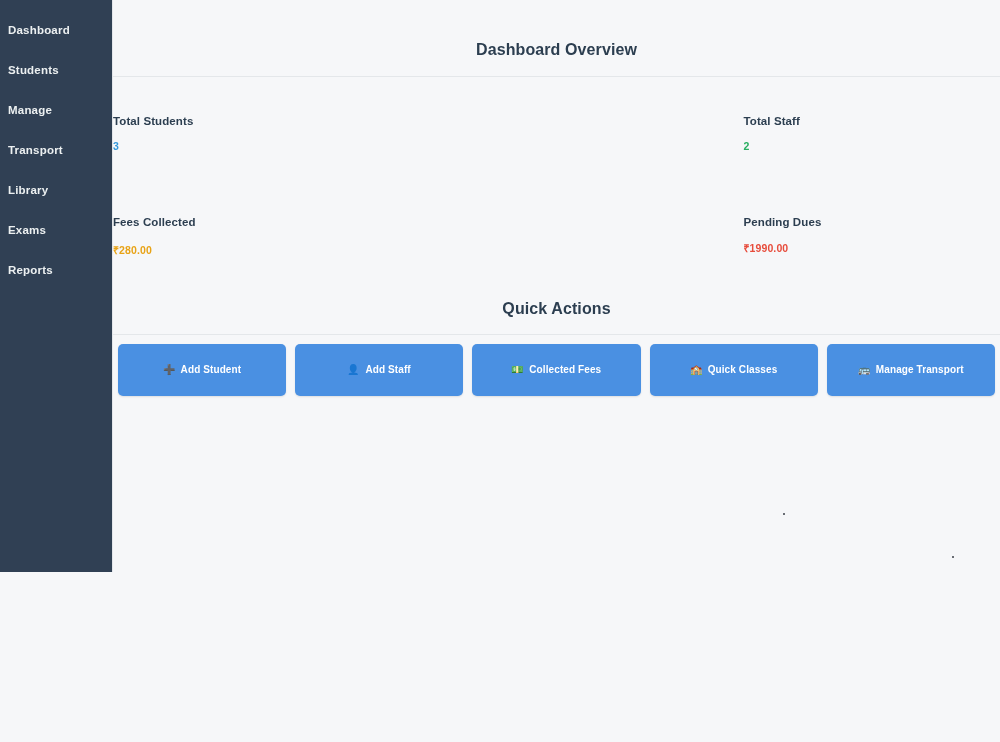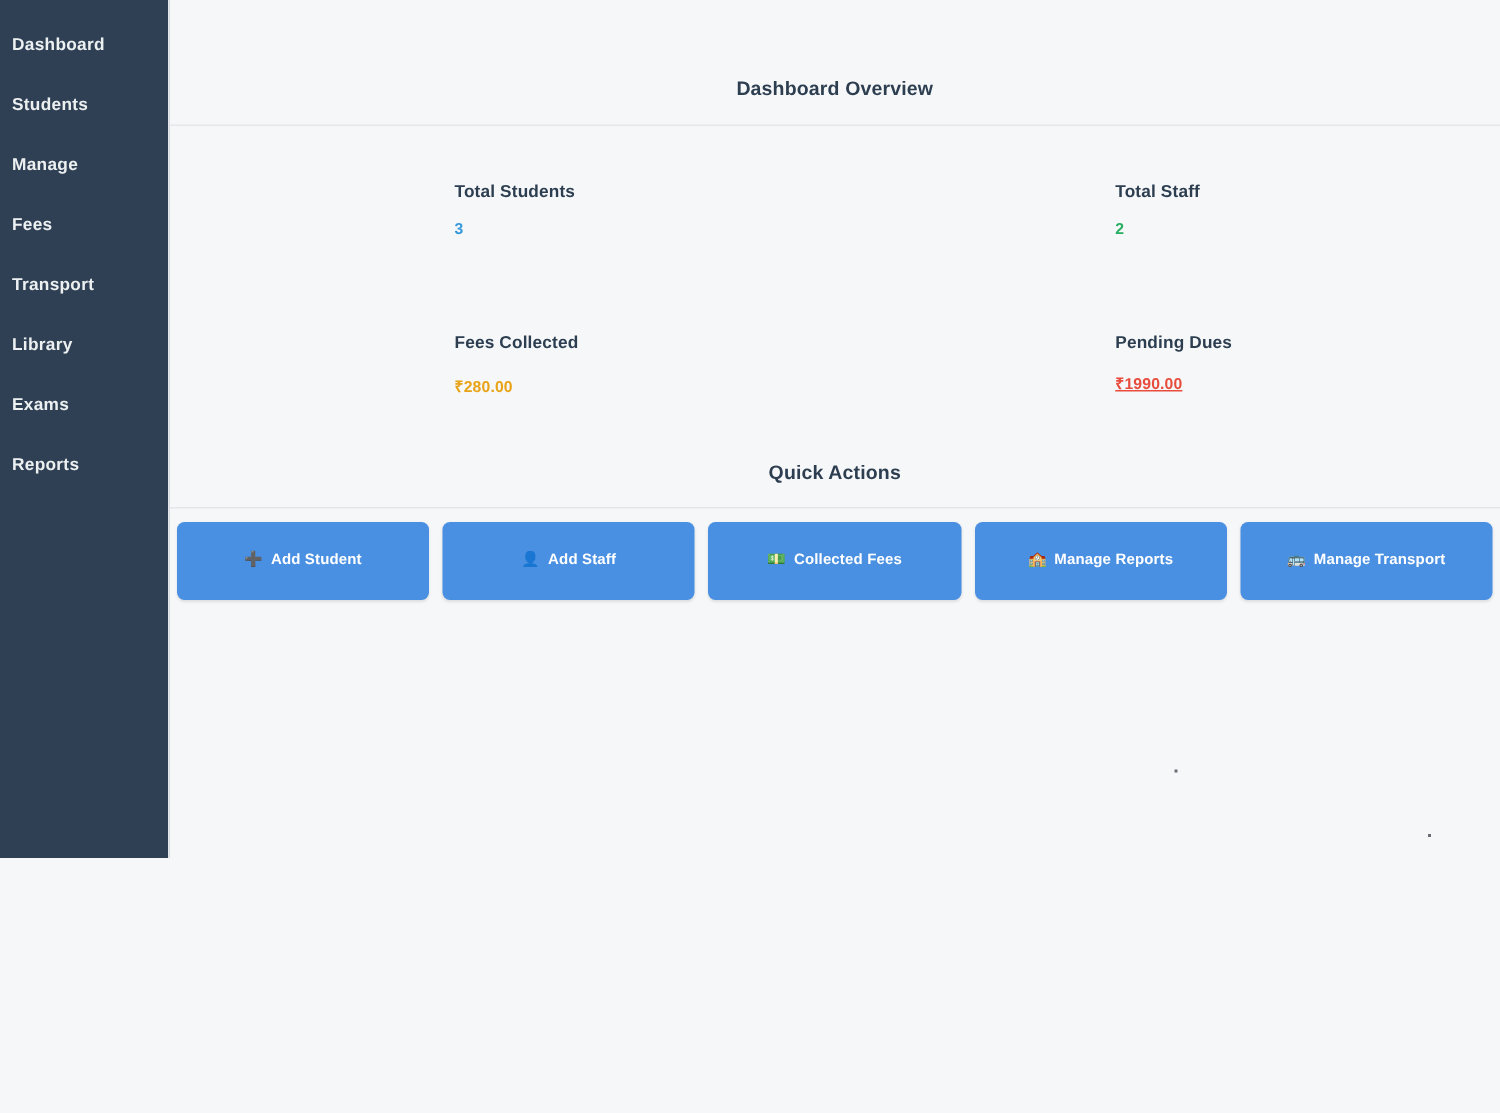--- a/index.html
+++ b/index.html
@@ -54,25 +54,24 @@
   
   .main {
     flex: 1 1 auto;
     background: #f6f7f9;
     position: relative;
     overflow: hidden;
   }
 
   .section-title {
     text-align: center;
-    font-size: 13px;
+    font-size: 16px;
     font-weight: bold;
     color: #2c3e50;
     letter-spacing: .1px;
-    margin-top: 10px;
   }
 
   .overview-title {
     padding-top: 41px;
   }
 
   .rule {
     height: 1px;
     background: #e4e7ea;
     margin-top: 17px;
@@ -80,21 +79,20 @@
 
   
   .stats-grid {
     display: grid;
     grid-template-columns: 1fr 1fr;
     row-gap: 64px;
     padding: 38px 0 0 0;
   }
 
   .stat-card {
-    padding-left: 190px;
   }
 
   .stats-grid .stat-card:nth-child(2n) {
     padding-left: 187px;
   }
 
   .stat-label {
     font-size: 11.5px;
     font-weight: bold;
     color: #2c3e50;
@@ -104,21 +102,21 @@
   .stat-value {
     margin-top: 13px;
     font-size: 10.5px;
     font-weight: bold;
     letter-spacing: .1px;
   }
 
   .v-blue   { color: #3498db; }
   .v-green  { color: #27ae60; }
   .v-orange { color: #e8a317; margin-top: 15px; }
-  .v-red    { color: #e74c3c; text-decoration: underline; }
+  .v-red    { color: #e74c3c; }
 
   
   .quick-wrap {
     margin-top: 43px;
   }
 
   .quick-rule {
     height: 1px;
     background: #e4e7ea;
     margin-top: 16px;
@@ -169,21 +167,20 @@
 </head>
 <body>
 
 <div class="app">
 
   <nav class="sidebar">
     <div class="sidebar-inner">
       <div class="nav-item"><span>Dashboard</span></div>
       <div class="nav-item"><span>Students</span></div>
       <div class="nav-item"><span>Manage</span></div>
-      <div class="nav-item"><span>Fees</span></div>
       <div class="nav-item"><span>Transport</span></div>
       <div class="nav-item"><span>Library</span></div>
       <div class="nav-item"><span>Exams</span></div>
       <div class="nav-item"><span>Reports</span></div>
     </div>
   </nav>
 
   <main class="main">
 
     <div class="section-title overview-title">Dashboard Overview</div>
@@ -229,21 +226,21 @@
           <span class="btn-label">Add Staff</span>
         </button>
 
         <button class="action-btn">
           <span class="btn-icon">💵</span>
           <span class="btn-label">Collected Fees</span>
         </button>
 
         <button class="action-btn">
           <span class="btn-icon">🏫</span>
-          <span class="btn-label">Manage Reports</span>
+          <span class="btn-label">Quick Classes</span>
         </button>
 
         <button class="action-btn">
           <span class="btn-icon">🚌</span>
           <span class="btn-label">Manage Transport</span>
         </button>
 
       </div>
     </section>
 

